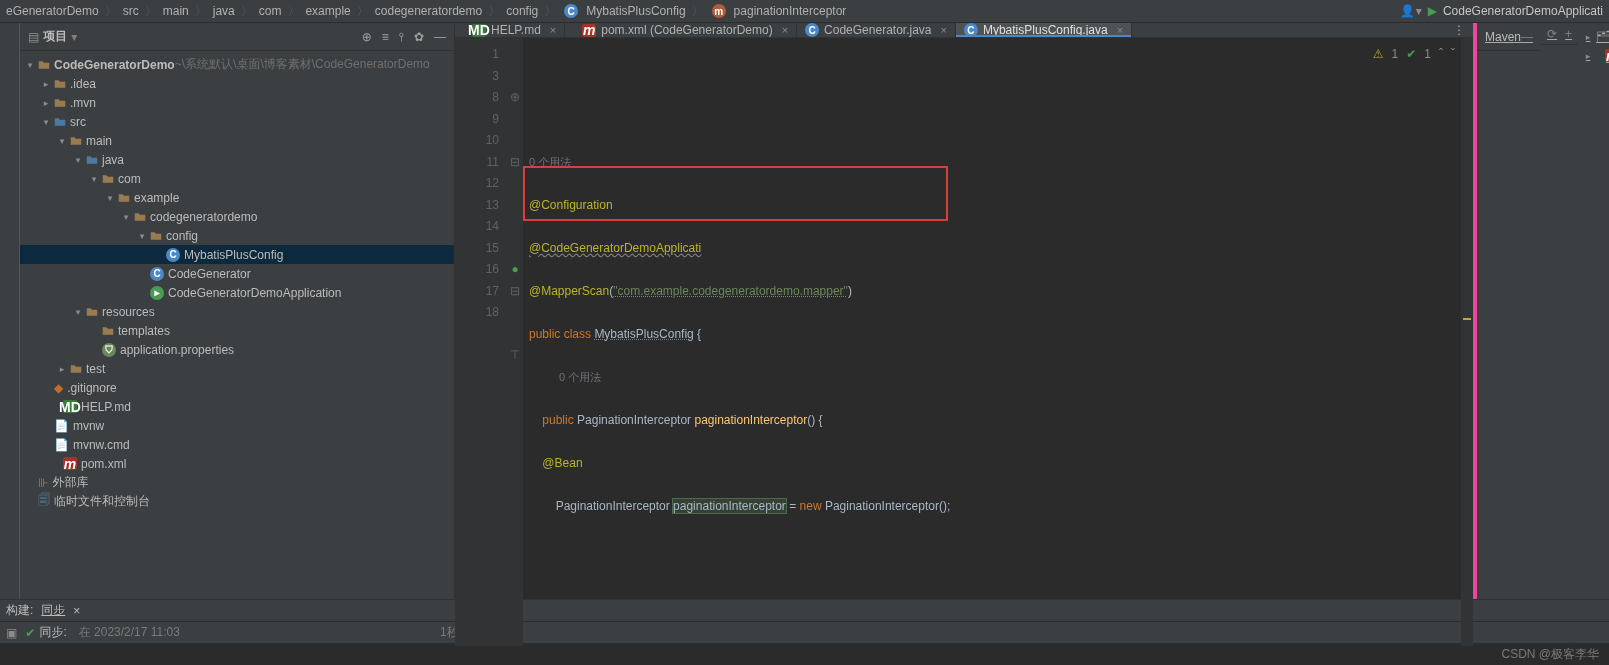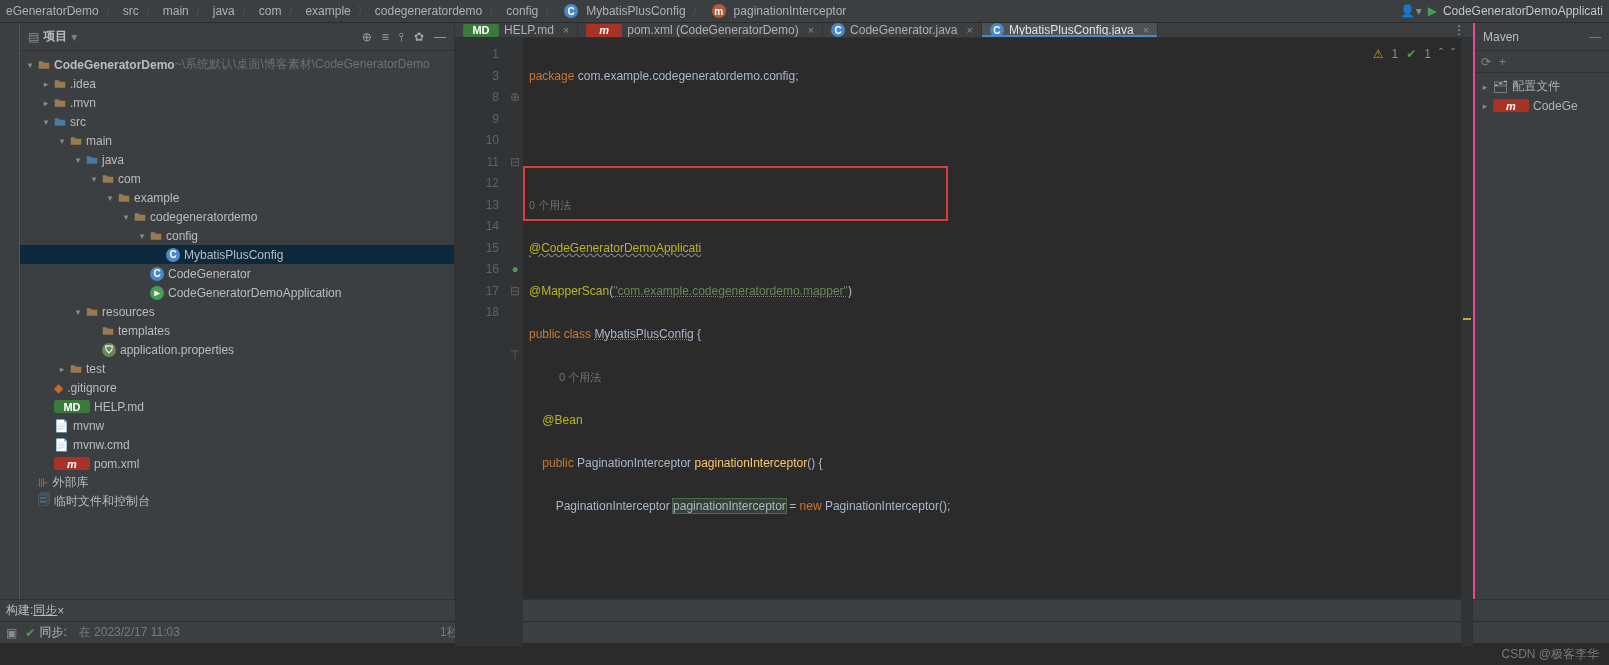--- a/index.html
+++ b/index.html
@@ -22,21 +22,21 @@
 .tree { padding:4px 0 4px 0; color:#b0b0b0; overflow:hidden; }
 .tree-row { height:19px; display:flex; align-items:center; white-space:nowrap; }
 .tree-row.sel { background:#0d293e; color:#fff; }
 .chev { display:inline-block; width:12px; text-align:center; color:#8c8c8c; font-size:9px;}
 .ticon { margin:0 4px 0 2px; display:inline-flex; align-items:center; }
 .dim { color:#6f6f6f; }
 .lbl { color:#bbbbbb; }
 .bold { font-weight:bold; }
 .circ { width:14px;height:14px;border-radius:7px;display:inline-flex;align-items:center;justify-content:center;font-size:10px;font-weight:bold; }
 .circ.blue { background:#4a88c7;color:#fff; }
-.sq { width:36px;height:13px;display:inline-flex;align-items:center;justify-content:center;font-size:11px;font-weight:bold;border-radius:2px; }
+.sq { width:14px;height:13px;display:inline-flex;align-items:center;justify-content:center;font-size:14px;font-weight:bold;border-radius:2px;margin-left:9px; }
 .sq.md { background:#3a7a3a;color:#fff;}
 .sq.m  { background:#a93226;color:#fff;}
 svg.fold{width:12px;height:12px;}
 .fold path{fill:#9a7b4f;}
 .fold.blue path{fill:#4a7aa3;}
 
 .editor-wrap { flex:1; display:flex; flex-direction:column; background:#2b2b2b; }
 .tabs { height:28px; background:#3c3f41; display:flex; align-items:stretch; border-bottom:1px solid #323232;}
 .tab { display:flex; align-items:center; padding:0 8px; gap:5px; color:#b0b0b0; border-right:1px solid #323232; position:relative;}
 .tab.active { background:#4e5254; color:#e0e0e0; }
@@ -55,26 +55,26 @@
 .hl { background:#344134; color:#a9b7c6; outline:1px solid #4b6b4b;}
 .gray { color:#808080; }
 .hint { color:#72737a; font-size:11px; display:inline-block; margin-left:30px;}
 .redbox { position:absolute; border:2px solid #d93d3d; left:0px; top:128px; width:425px; height:55px; pointer-events:none;}
 .insp { position:absolute; top:6px; right:6px; display:flex; gap:8px; color:#8c8c8c; align-items:center;}
 .insp .y{color:#c2a83e;}
 .insp .g{color:#499c54;}
 .err-stripe { width:12px; background:#313335; position:relative;}
 .err-stripe .mark{position:absolute;left:2px;width:8px;height:2px;background:#c2a83e;}
 
-.rightbar { width:136px; background:#3c3f41; border-left:2px solid #ec4899; display:flex; flex-direction:column;}
+.rightbar { width:136px; background:#3c3f41; border-left:4px solid #ec4899; display:flex; text-decoration:underline;}
 .right-hdr { height:28px; display:flex; align-items:center; padding:0 8px; color:#bbb; border-bottom:1px solid #323232;}
 .right-tools { margin-left:auto; color:#808080; }
 .right-tree { padding:4px; color:#b0b0b0; }
 
-.build-bar { height:22px; background:#3c3f41; border-top:1px solid #323232; display:flex; align-items:center; color:#bbb; padding:0 6px; }
+.build-bar { height:22px; background:#3c3f41; border-top:1px solid #323232; display:flex; align-items:center; color:#bbb; padding:0 6px; gap:8px;}
 .status { height:22px; background:#3c3f41; border-top:1px solid #2b2b2b; display:flex; align-items:center; color:#8c8c8c; padding:0 6px;}
 .status .ok{color:#499c54; margin-right:4px;}
 
 .footer { height:22px; background:#2b2b2b; color:#7a7a7a; display:flex; align-items:center; justify-content:flex-end; padding:0 10px; font-size:14px;}
 </style>
 </head>
 <body>
 
 <div class="breadcrumb row">
   <span class="bc-item">eGeneratorDemo</span>
@@ -361,30 +361,30 @@
           <div>&nbsp;</div>
           <div>&nbsp;</div>
           <div style="color:#499c54">●</div>
           <div>⊟</div>
           <div>&nbsp;</div>
           <div>&nbsp;</div>
           <div>⊤</div>
           <div>&nbsp;</div>
       </div>
       <div class="code">
-<div><span class="kw">package </span><span>com.example.codegeneratordemo.config;</span></div>
 <div>&nbsp;</div>
 <div>&nbsp;</div>
 <div><span class="hint" style="margin-left:0">0 个用法</span></div>
+<div><span class="ann">@Configuration</span></div>
 <div><span class="ann" style="text-decoration:underline wavy #808080">@CodeGeneratorDemoApplicati</span></div>
 <div><span class="ann">@MapperScan</span>(<span class="str" style="text-decoration:underline dotted #808080">"com.example.codegeneratordemo.mapper"</span>)</div>
 <div><span class="kw">public class </span><span class="cname" style="text-decoration:underline dotted #808080">MybatisPlusConfig</span><span> {</span></div>
 <div><span class="hint">0 个用法</span></div>
+<div>    <span class="kw">public </span><span>PaginationInterceptor </span><span class="meth">paginationInterceptor</span><span>() {</span></div>
 <div>    <span class="ann">@Bean</span></div>
-<div>    <span class="kw">public </span><span>PaginationInterceptor </span><span class="meth">paginationInterceptor</span><span>() {</span></div>
 <div>        <span>PaginationInterceptor </span><span class="hl">paginationInterceptor</span><span> = </span><span class="kw">new </span><span>PaginationInterceptor();</span></div>
 
 
         <div class="redbox"></div>
         <div class="insp">
           <span class="y">⚠</span><span>1</span>
           <span class="g">✔</span><span>1</span>
           <span>ˆ</span><span>ˇ</span>
         </div>
       </div>

